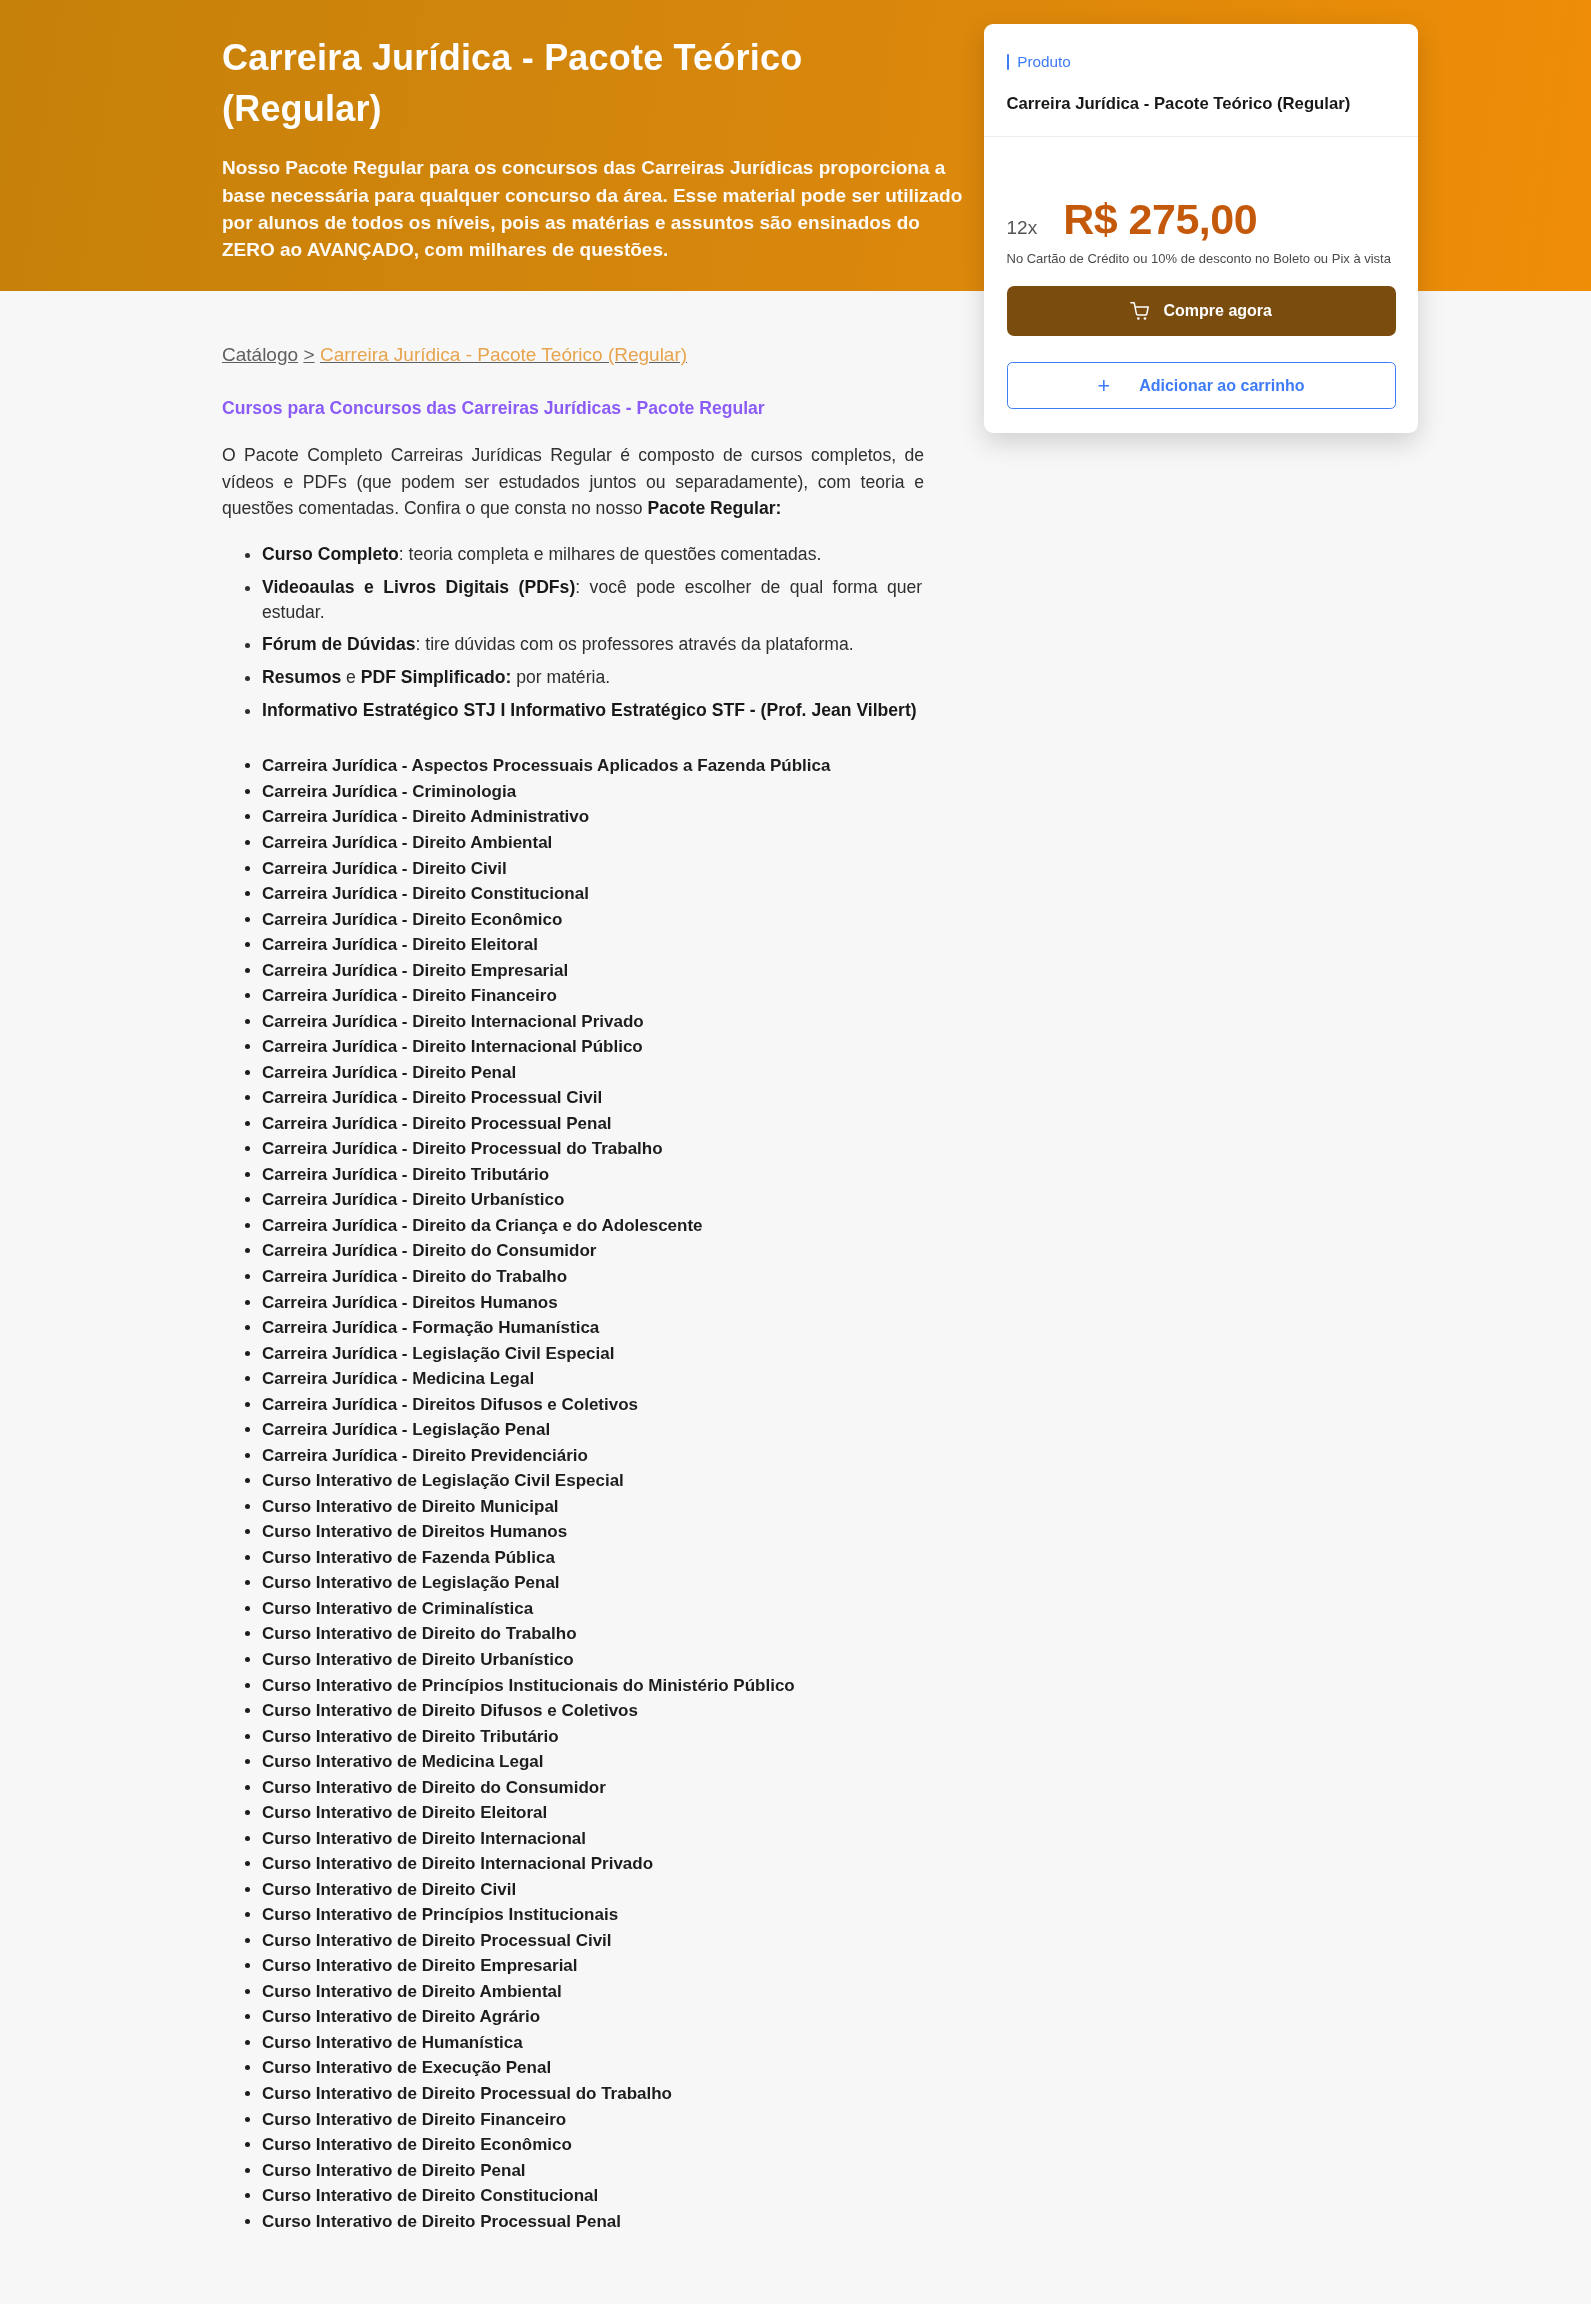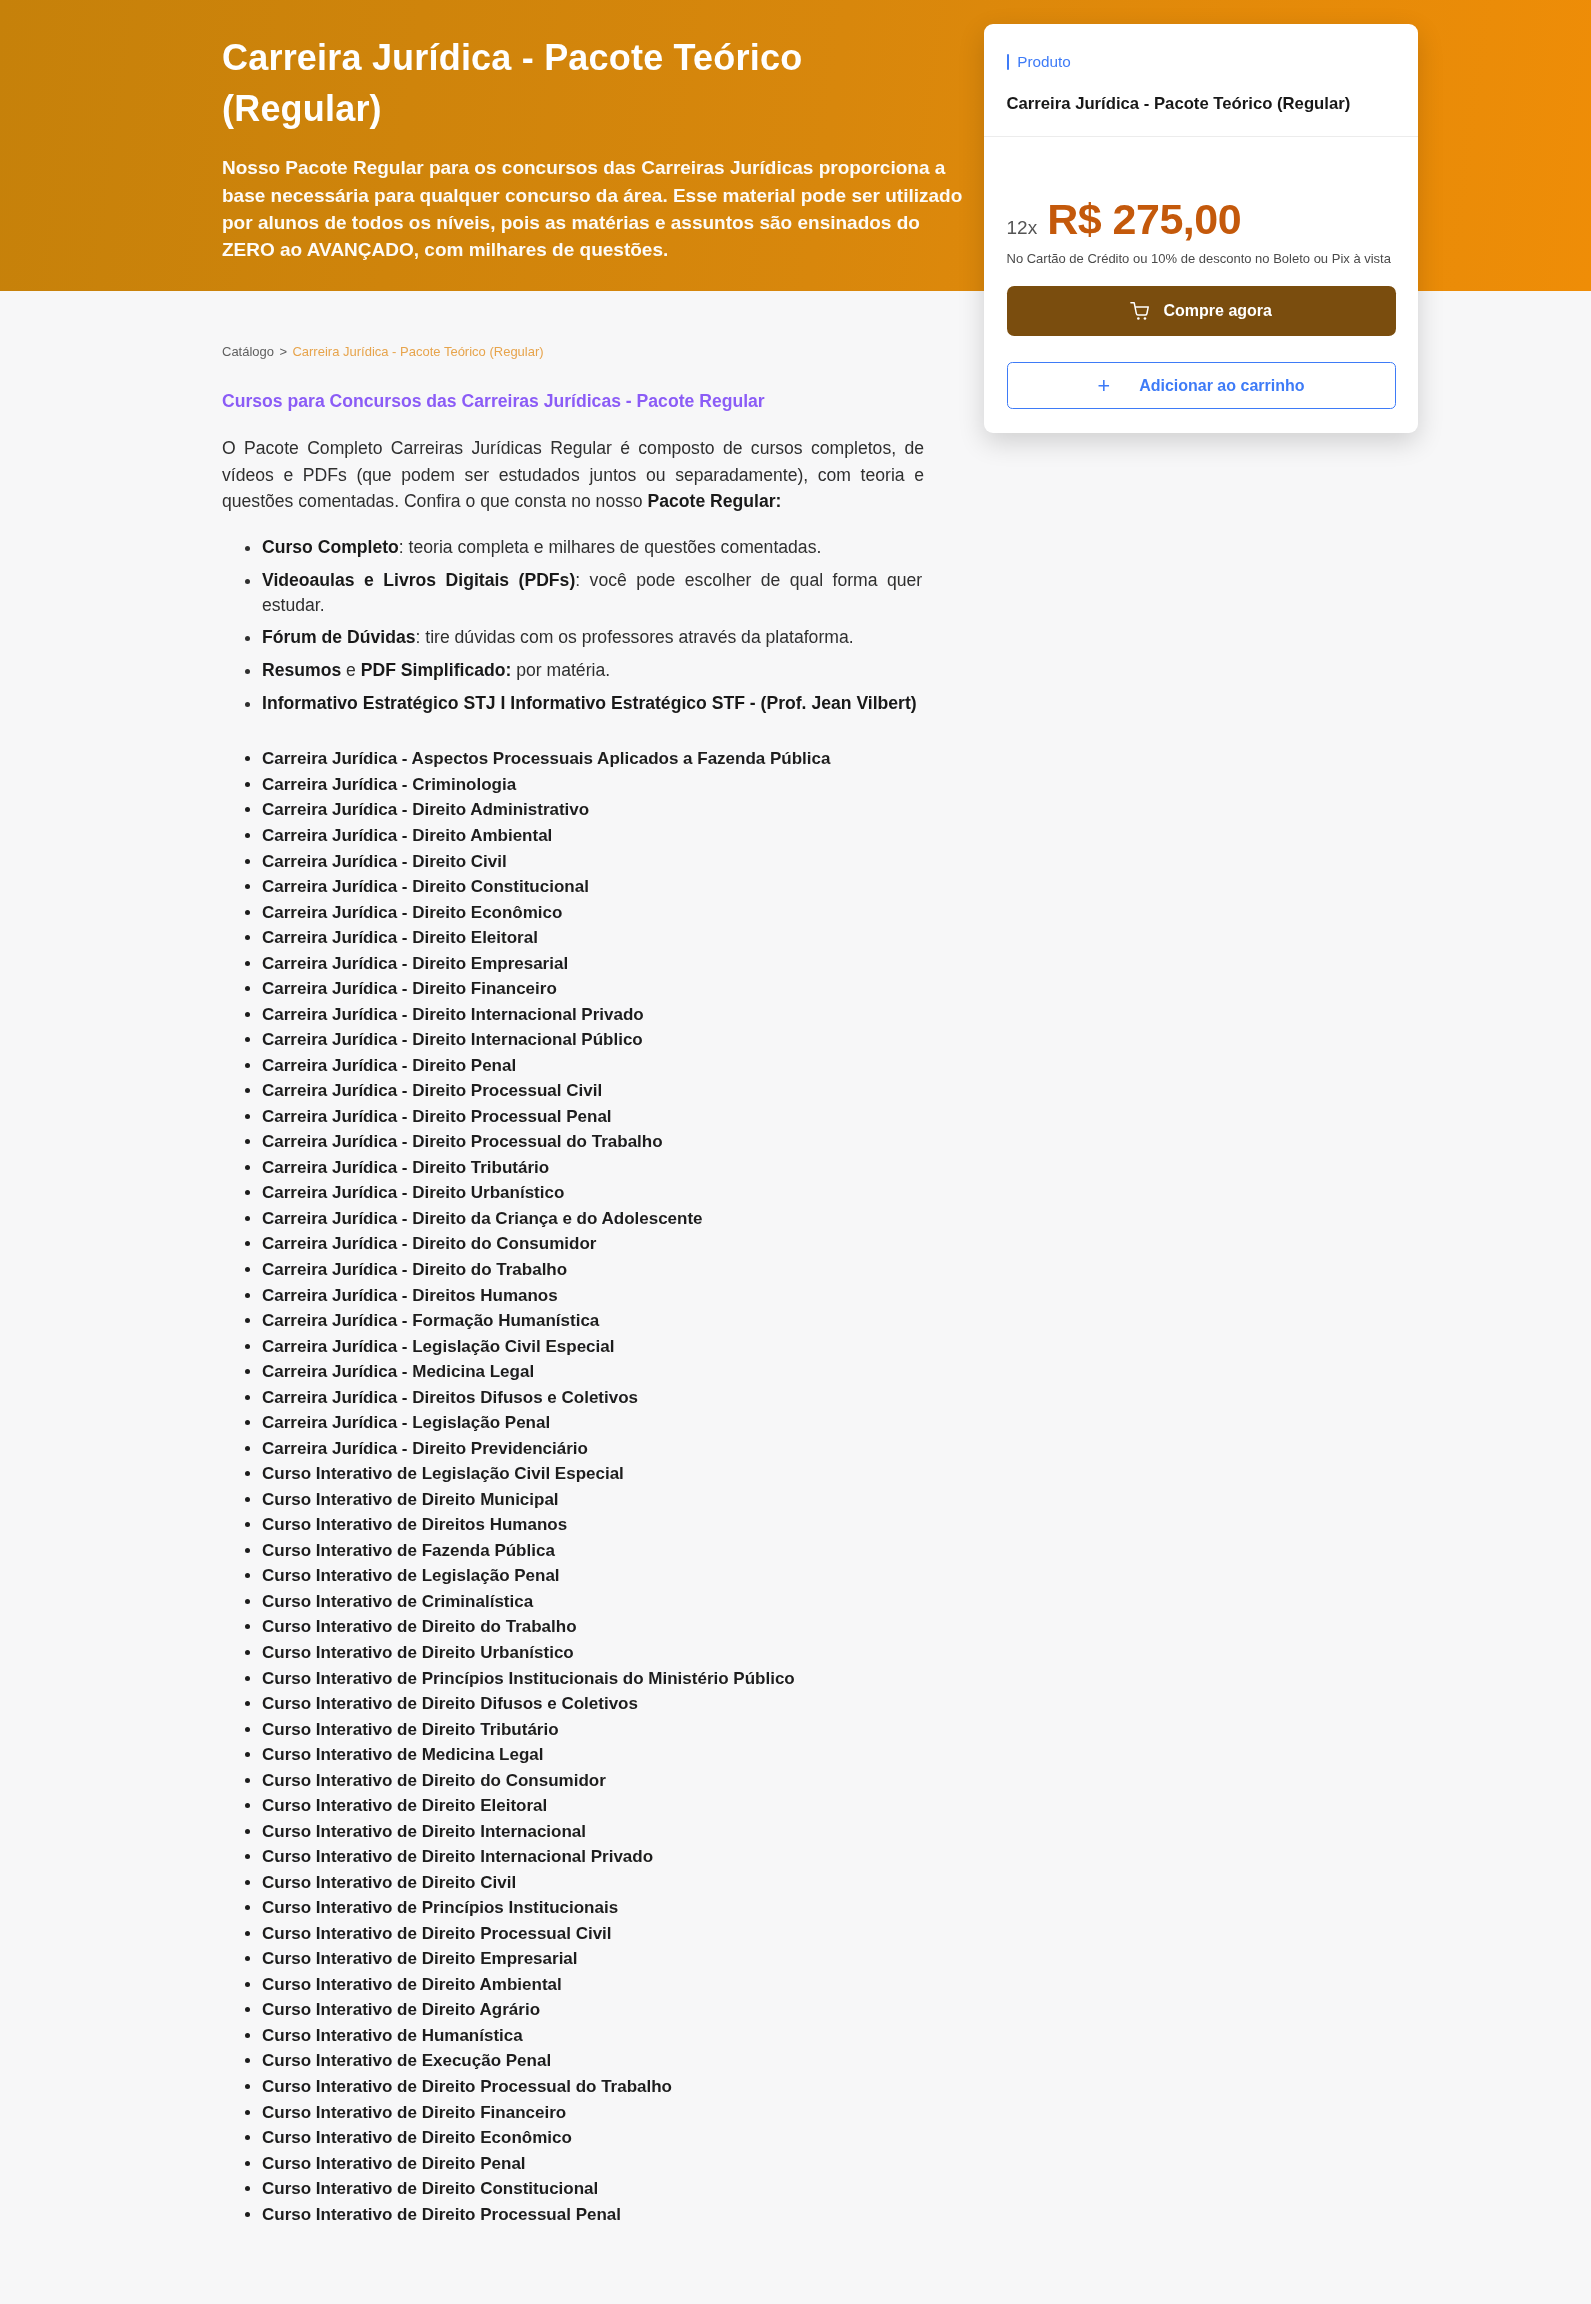--- a/index.html
+++ b/index.html
@@ -52,21 +52,21 @@
   }
   .eyebrow .bar { width: 2.7px; height: 16px; background: #3e7bf7; border-radius: 1.8px; }
   .card-title {
     margin: 23.4px 0 0;
     font-size: 16.7px; font-weight: 700; color: #181818;
     white-space: nowrap;
   }
   .card-divider { border: none; border-top: 0.9px solid #ececec; margin: 0; }
   .price-row {
     padding: 27px 22.5px 0;
-    display: flex; align-items: baseline; gap: 10px;
+    display: flex; align-items: baseline; gap: 26px;
   }
   .installments { color: #555555; font-size: 19px; }
   .price { color: #c4590b; font-size: 43px; font-weight: 700; letter-spacing: -0.5px; margin-top: 31px; }
   .price-note {
     margin: 7.2px 0 0; padding: 0 22.5px;
     color: #4a4a4a; font-size: 13px;
   }
   .card-buttons {
     padding: 20px 22.5px 24px;
     display: flex; flex-direction: column; gap: 26px;
@@ -83,21 +83,21 @@
     height: 47px; width: 100%;
     background: #ffffff; color: #3e7bf7;
     border: 1.8px solid #3e7bf7; border-radius: 5.4px;
     font-family: inherit; font-size: 16px; font-weight: 700;
     display: flex; align-items: center; justify-content: center; gap: 29px;
     cursor: pointer;
   }
   .btn-add .plus { font-size: 21.6px; font-weight: 400; line-height: 1; }
   
   main { width: 702px; margin-left: 222px; padding-top: 53px; }
-  .breadcrumb { font-size: 13px; color: #5f5f5f; }
+  .breadcrumb { font-size: 19px; color: #5f5f5f; text-decoration: underline; }
   .breadcrumb .sep { margin: 0 5.4px; }
   .breadcrumb a { color: #e7a44c; text-decoration: none; cursor: pointer; }
   .section-heading {
     margin: 32px 0 0;
     font-size: 17.6px; font-weight: 700; color: #8b5cf6;
   }
   .intro {
     margin: 23.4px 0 0;
     font-size: 17.6px; line-height: 1.5; color: #2f2f2f;
     text-align: justify;

